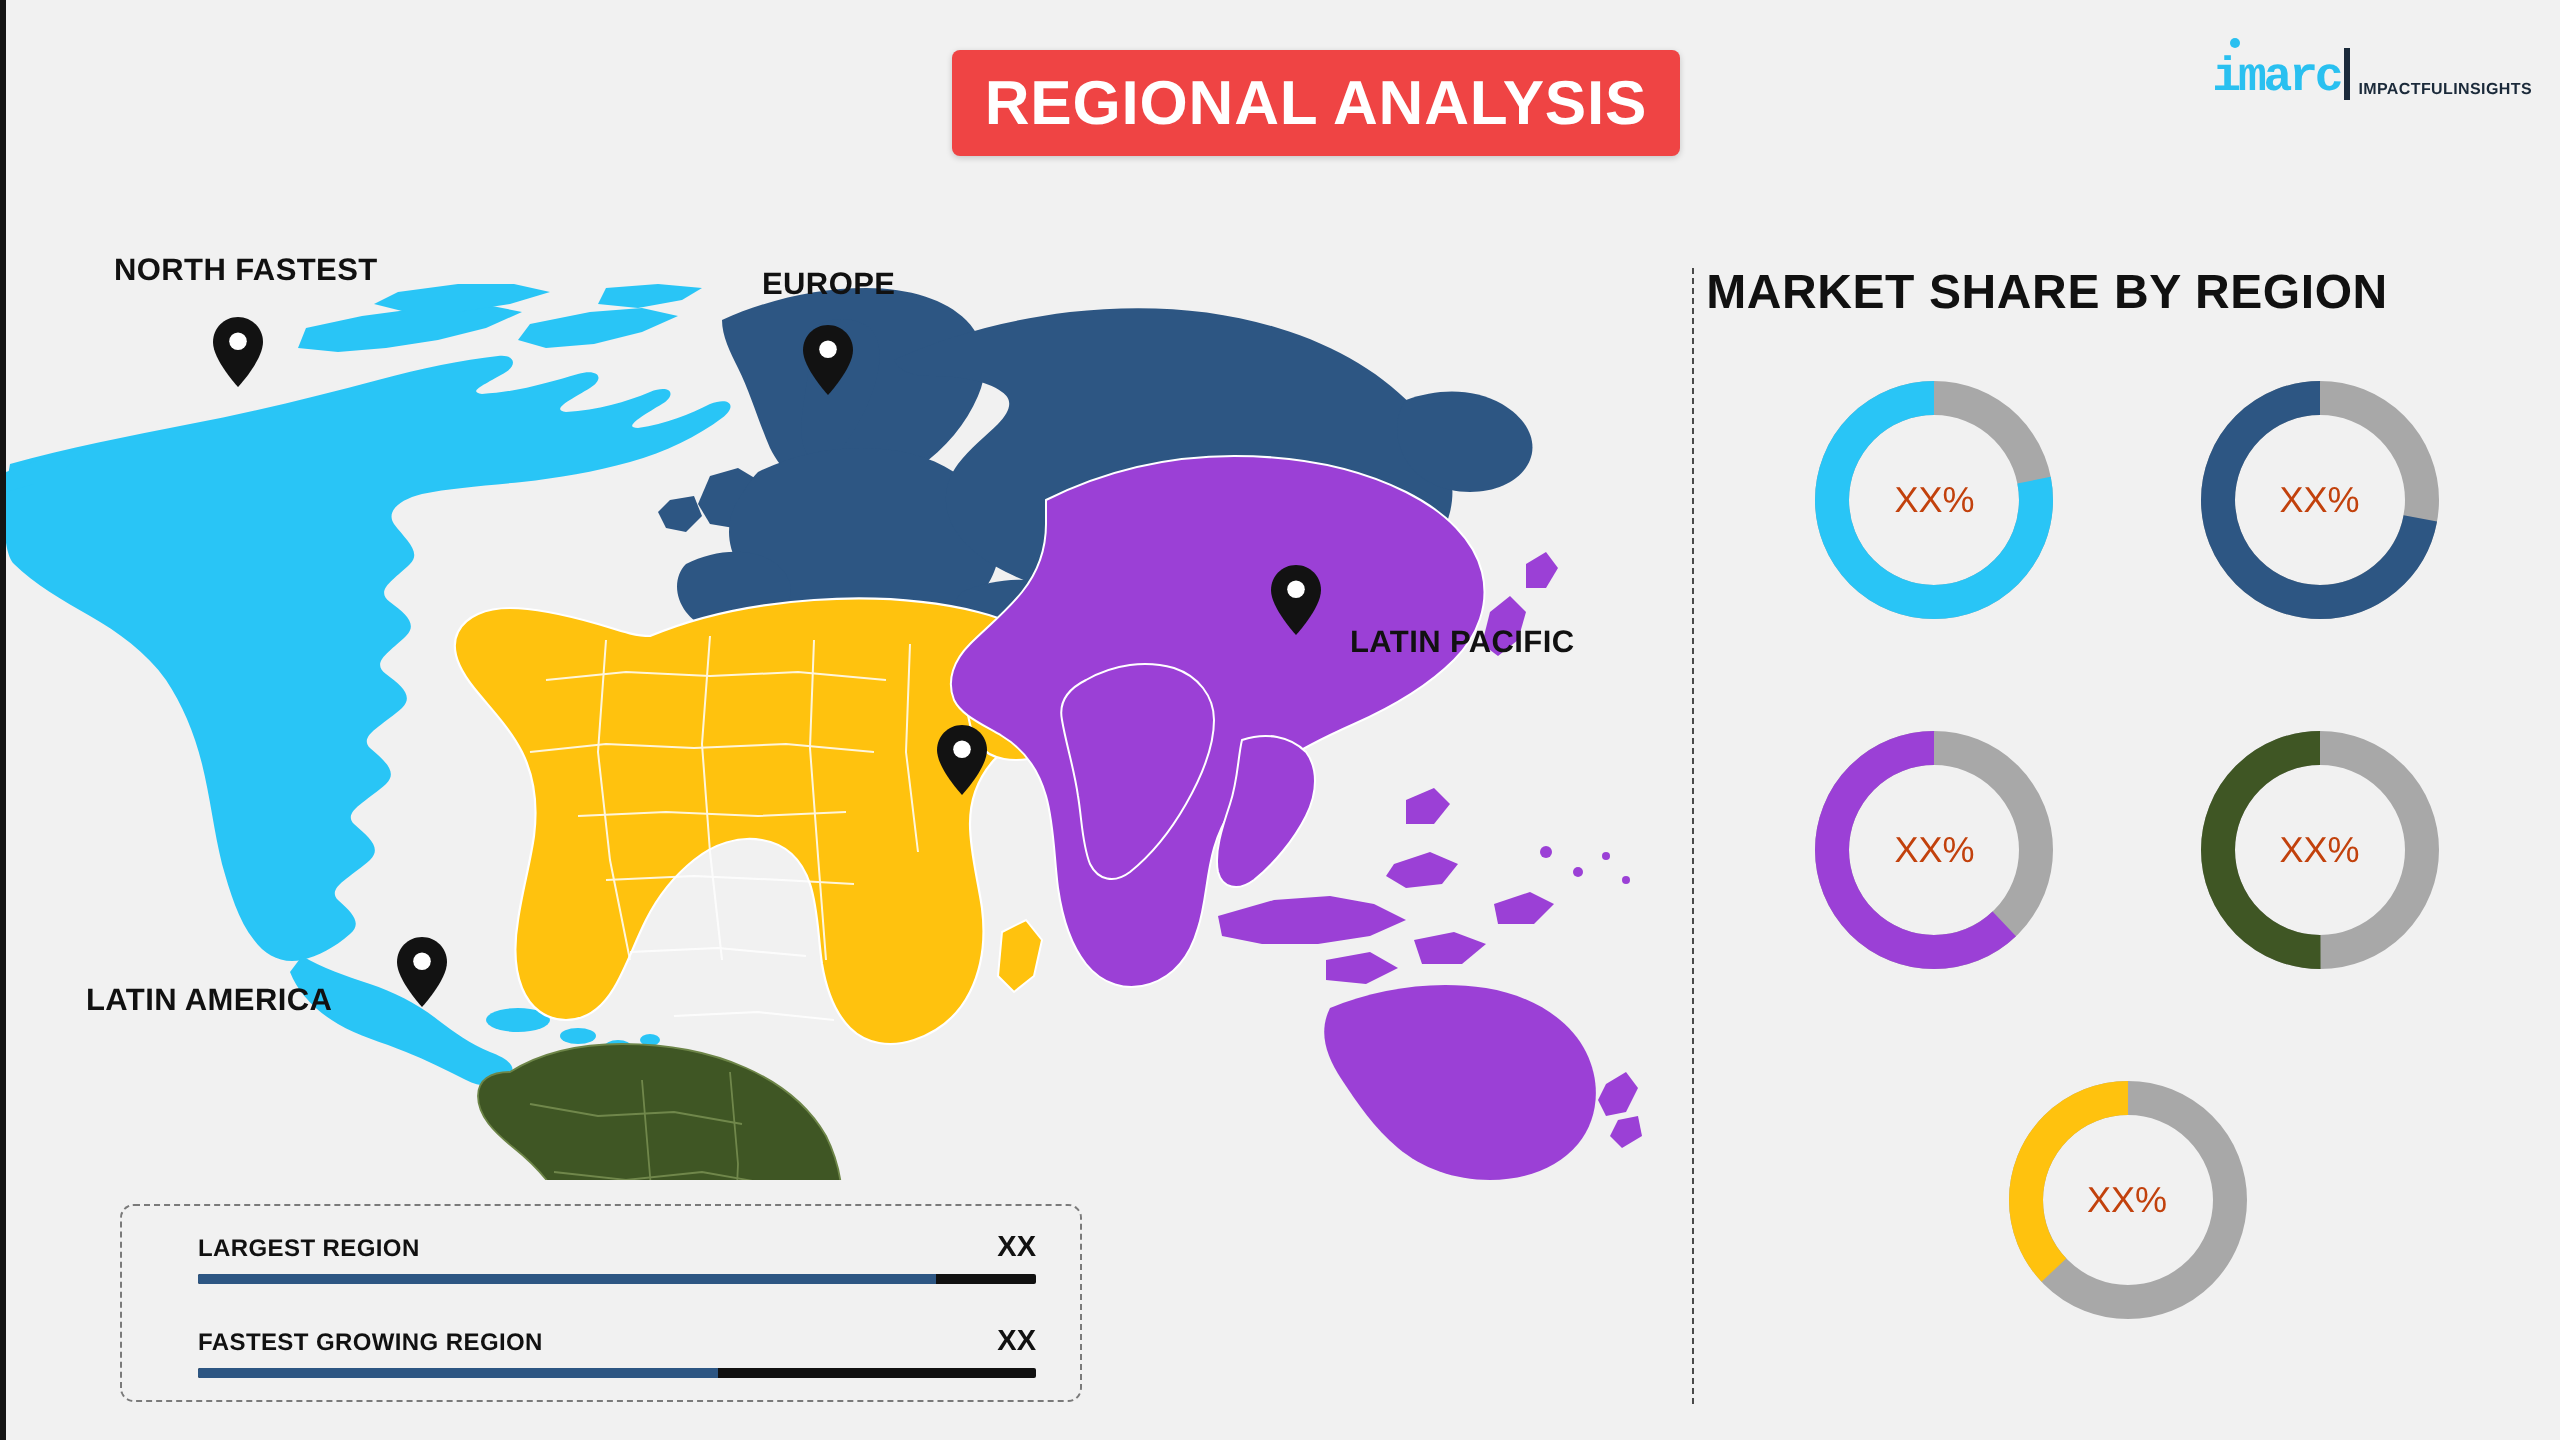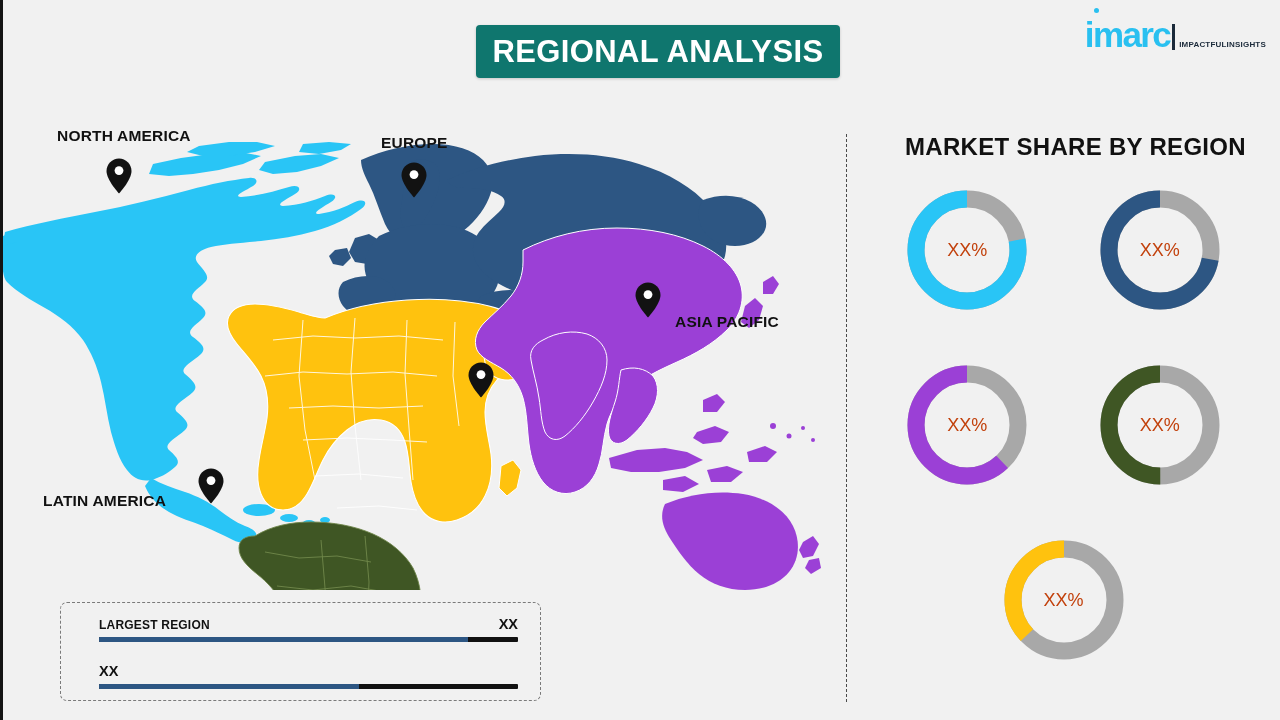--- a/index.html
+++ b/index.html
@@ -23,21 +23,21 @@
     overflow: hidden;
   }
 
   
   .title-box {
     position: absolute;
     left: 473px;
     top: 25px;
     width: 364px;
     height: 53px;
-    background: #0f766e;
+    background: #ef4444;
     border-radius: 4px;
     display: flex;
     align-items: center;
     justify-content: center;
     box-shadow: 0 1px 3px rgba(0,0,0,0.18);
   }
   .title-text {
     color: #ffffff;
     font-size: 31px;
     font-weight: bold;
@@ -48,26 +48,27 @@
   
   .logo {
     position: absolute;
     right: 14px;
     top: 14px;
     display: flex;
     align-items: flex-end;
     height: 38px;
   }
   .logo-word {
-    font-size: 35px;
+    font-size: 24px;
     font-weight: bold;
     color: #29c0f0;
     letter-spacing: -1.6px;
     line-height: 1;
     position: relative;
+    font-family: Liberation Mono, monospace;
   }
   .logo-dot {
     position: absolute;
     width: 5px;
     height: 5px;
     border-radius: 50%;
     background: #29c0f0;
     left: 9px;
     top: -9px;
   }
@@ -167,21 +168,21 @@
     left: 843px;
     top: 134px;
     width: 0;
     height: 568px;
     border-left: 1.4px dashed #4a4a4a;
   }
 
   
   .right-title {
     position: absolute;
-    left: 900px;
+    left: 848px;
     top: 133px;
     width: 345px;
     text-align: center;
     font-size: 24px;
     font-weight: bold;
     color: #111111;
     letter-spacing: 0.3px;
   }
   .donuts {
     position: absolute;
@@ -448,38 +449,39 @@
     </svg>
     <svg class="pin" style="left:632px; top:142px;" viewBox="0 0 26 36">
       <path fill="#121212" d="M13 0.5C6.1 0.5 0.5 6.1 0.5 13c0 9.1 12.5 22.5 12.5 22.5S25.5 22.1 25.5 13C25.5 6.1 19.9 0.5 13 0.5z"></path>
       <circle fill="#ffffff" cx="13" cy="12.6" r="4.4"></circle>
     </svg>
     <svg class="pin" style="left:195px; top:328px;" viewBox="0 0 26 36">
       <path fill="#121212" d="M13 0.5C6.1 0.5 0.5 6.1 0.5 13c0 9.1 12.5 22.5 12.5 22.5S25.5 22.1 25.5 13C25.5 6.1 19.9 0.5 13 0.5z"></path>
       <circle fill="#ffffff" cx="13" cy="12.6" r="4.4"></circle>
     </svg>
 
-    <div class="map-label" style="left:54px; top:-13px;">NORTH AMERICA</div>
+    <div class="map-label" style="left:54px; top:-13px;">NORTH FASTEST</div>
     <div class="map-label" style="left:378px; top:-6px;">EUROPE</div>
-    <div class="map-label" style="left:672px; top:173px;">ASIA PACIFIC</div>
+    <div class="map-label" style="left:672px; top:173px;">LATIN PACIFIC</div>
     <div class="map-label" style="left:40px; top:352px;">LATIN AMERICA</div>
   </div>
 
   <div class="legend-box">
     <div class="legend-row">
       <div class="lrow-top">
         <span class="legend-name">LARGEST REGION</span>
         <span class="legend-val">XX</span>
       </div>
       <div class="legend-bar" style="background: rgb(17, 17, 17);">
         <i style="width: 88%; background: rgb(45, 86, 131);"></i>
       </div>
     </div>
     <div class="legend-row">
       <div class="lrow-top">
+        <span class="legend-name">FASTEST GROWING REGION</span>
         <span class="legend-val">XX</span>
       </div>
       <div class="legend-bar" style="background: rgb(17, 17, 17);">
         <i style="width: 62%; background: rgb(45, 86, 131);"></i>
       </div>
     </div>
   </div>
 
   <div class="divider"></div>
 

